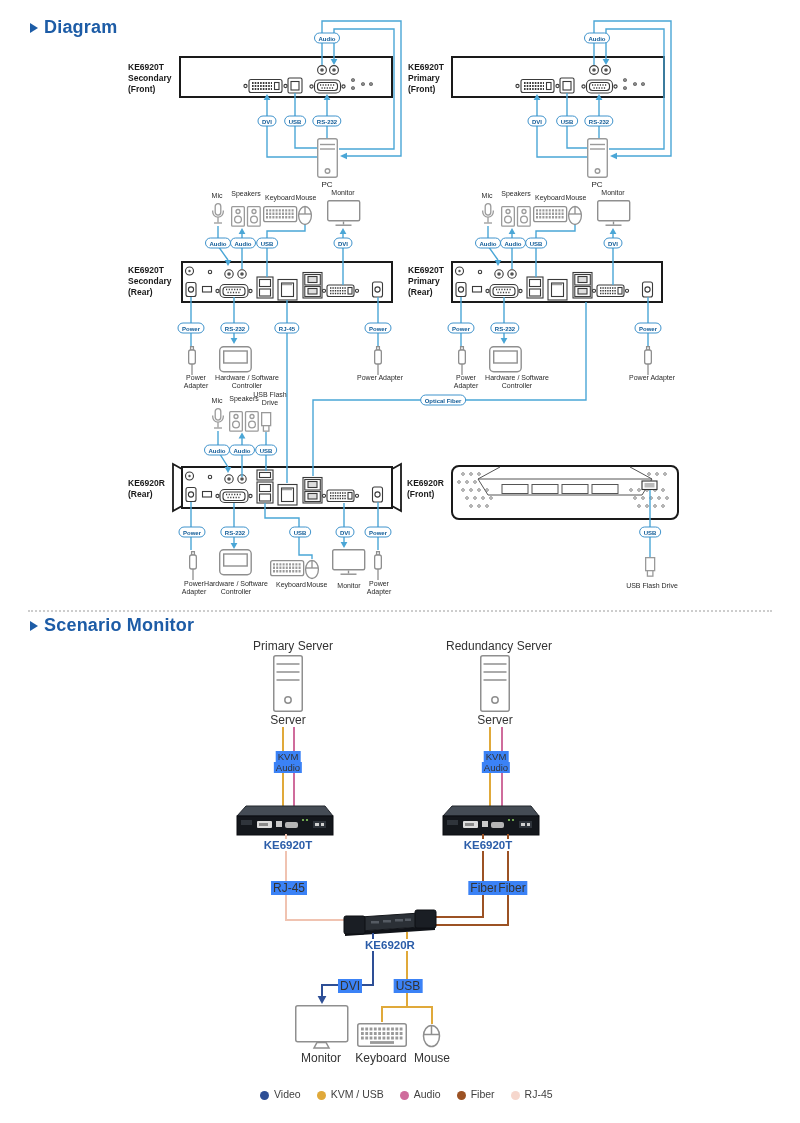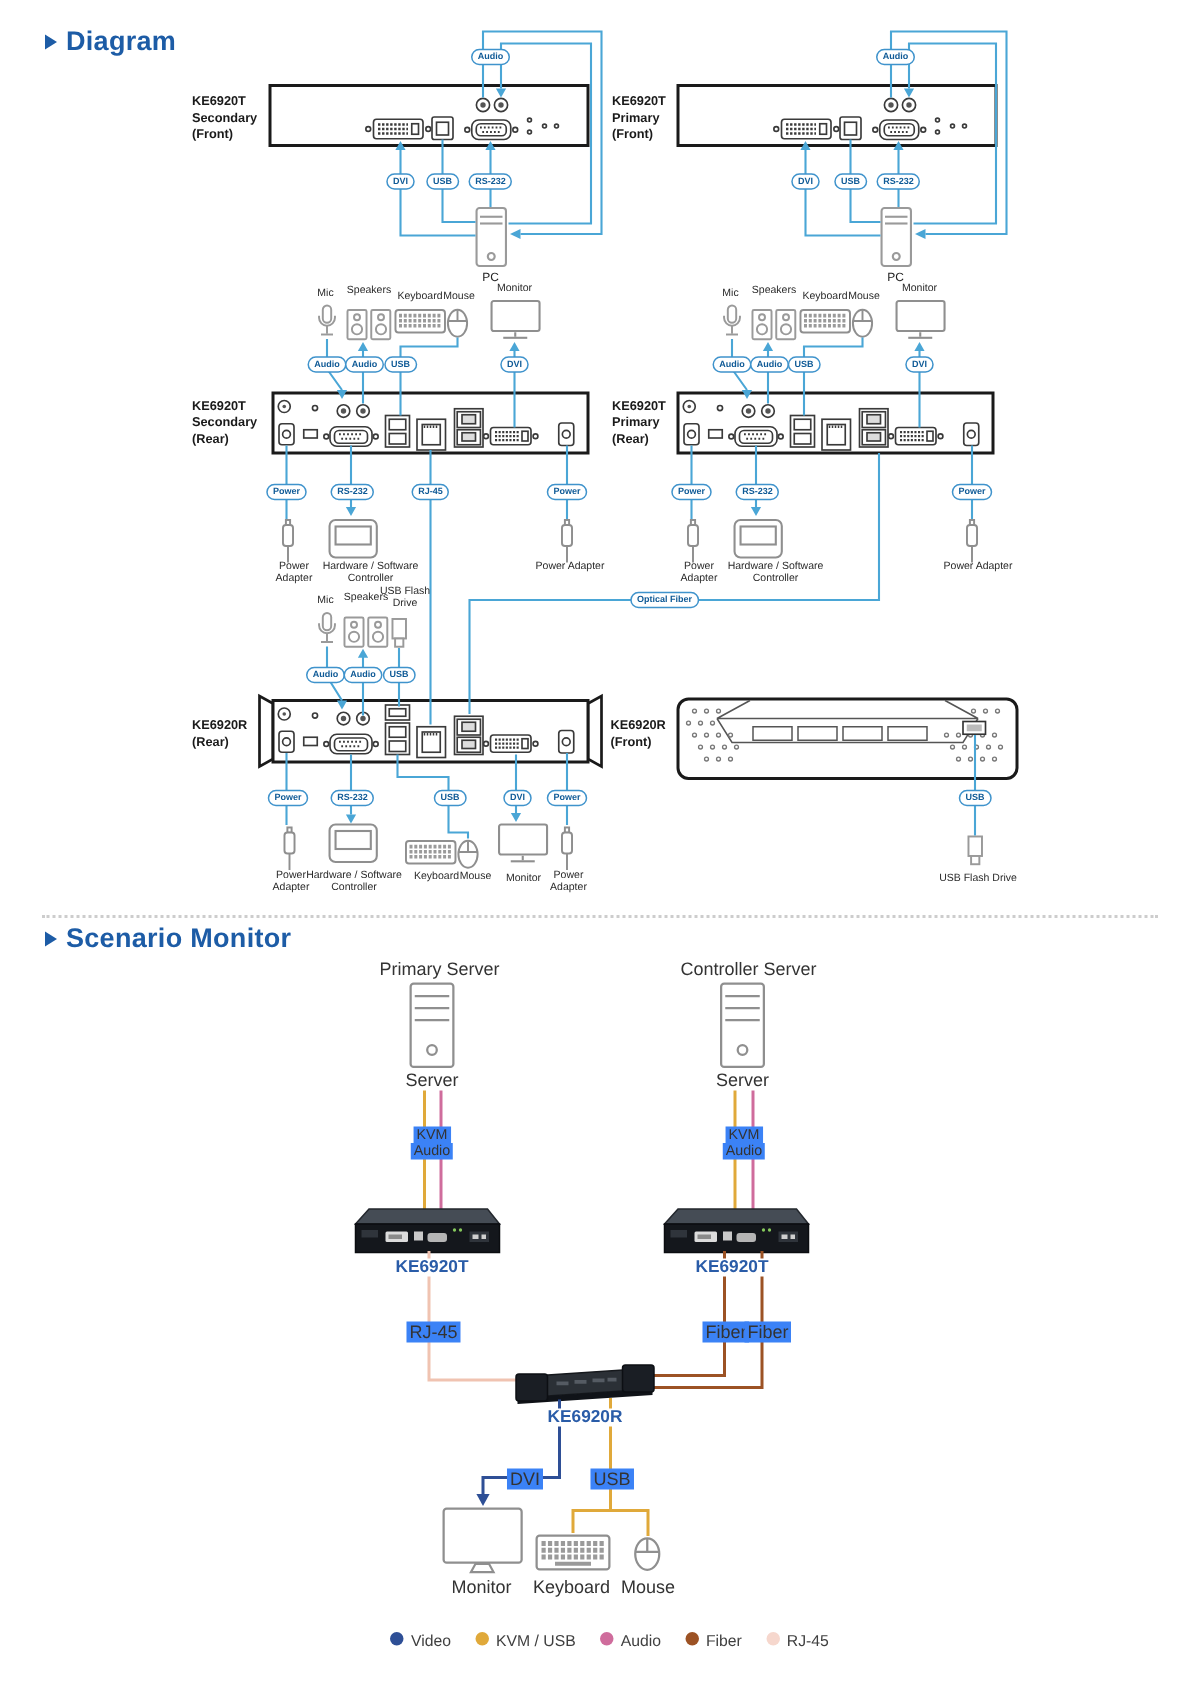--- a/index.html
+++ b/index.html
@@ -16,21 +16,21 @@
   .pill{position:absolute;transform:translate(-50%,-50%);border:1.2px solid #3f93cc;border-radius:8px;
         background:#fff;color:#0f5a96;font-size:6px;font-weight:bold;line-height:1;
         padding:1.5px 3.5px;white-space:nowrap}
   .slbl{position:absolute;transform:translateX(-50%);font-size:12px;color:#333;white-space:nowrap}
   .sm{font-size:9.5px}
   .wbg{background:#3b82f6;padding:0 2px}
   .bname{position:absolute;transform:translateX(-50%);font-size:11.5px;font-weight:bold;color:#2a5ca8;
          background:#fff;padding:0 2px;white-space:nowrap}
   .sep{position:absolute;border-top:2px dotted #cdcdcd}
   .legend{position:absolute;display:flex;align-items:center;gap:16px}
-  .litem{display:flex;align-items:flex-start;gap:5px;font-size:10.5px;color:#3f3f3f;white-space:nowrap}
+  .litem{display:flex;align-items:flex-end;gap:5px;font-size:10.5px;color:#3f3f3f;white-space:nowrap}
   .ldot{width:9px;height:9px;border-radius:50%}
 </style>
 </head>
 <body>
 
 <div class="canvas">
 
 <svg class="layer" width="800" height="1123" viewBox="0 0 800 1123">
   <defs>
     <g id="mic">
@@ -579,21 +579,21 @@
 <div class="pill" style="left:242px;top:450px">Audio</div>
 <div class="pill" style="left:266px;top:450px">USB</div>
 <div class="pill" style="left:192px;top:532px">Power</div>
 <div class="pill" style="left:235px;top:532px">RS-232</div>
 <div class="pill" style="left:300px;top:532px">USB</div>
 <div class="pill" style="left:345px;top:532px">DVI</div>
 <div class="pill" style="left:378px;top:532px">Power</div>
 <div class="pill" style="left:650px;top:532px">USB</div>
 
 <div class="slbl" style="left:293px;top:639px">Primary Server</div>
-<div class="slbl" style="left:499px;top:639px">Controller Server</div>
+<div class="slbl" style="left:499px;top:639px">Redundancy Server</div>
 <div class="slbl" style="left:288px;top:713px">Server</div>
 <div class="slbl" style="left:495px;top:713px">Server</div>
 <div class="slbl sm wbg" style="left:288px;top:751px">KVM</div>
 <div class="slbl sm wbg" style="left:288px;top:762px">Audio</div>
 <div class="slbl sm wbg" style="left:496px;top:751px">KVM</div>
 <div class="slbl sm wbg" style="left:496px;top:762px">Audio</div>
 <div class="bname" style="left:288px;top:839px">KE6920T</div>
 <div class="bname" style="left:488px;top:839px">KE6920T</div>
 <div class="slbl wbg" style="left:289px;top:881px">RJ-45</div>
 <div class="slbl wbg" style="left:484px;top:881px">Fiber</div>

